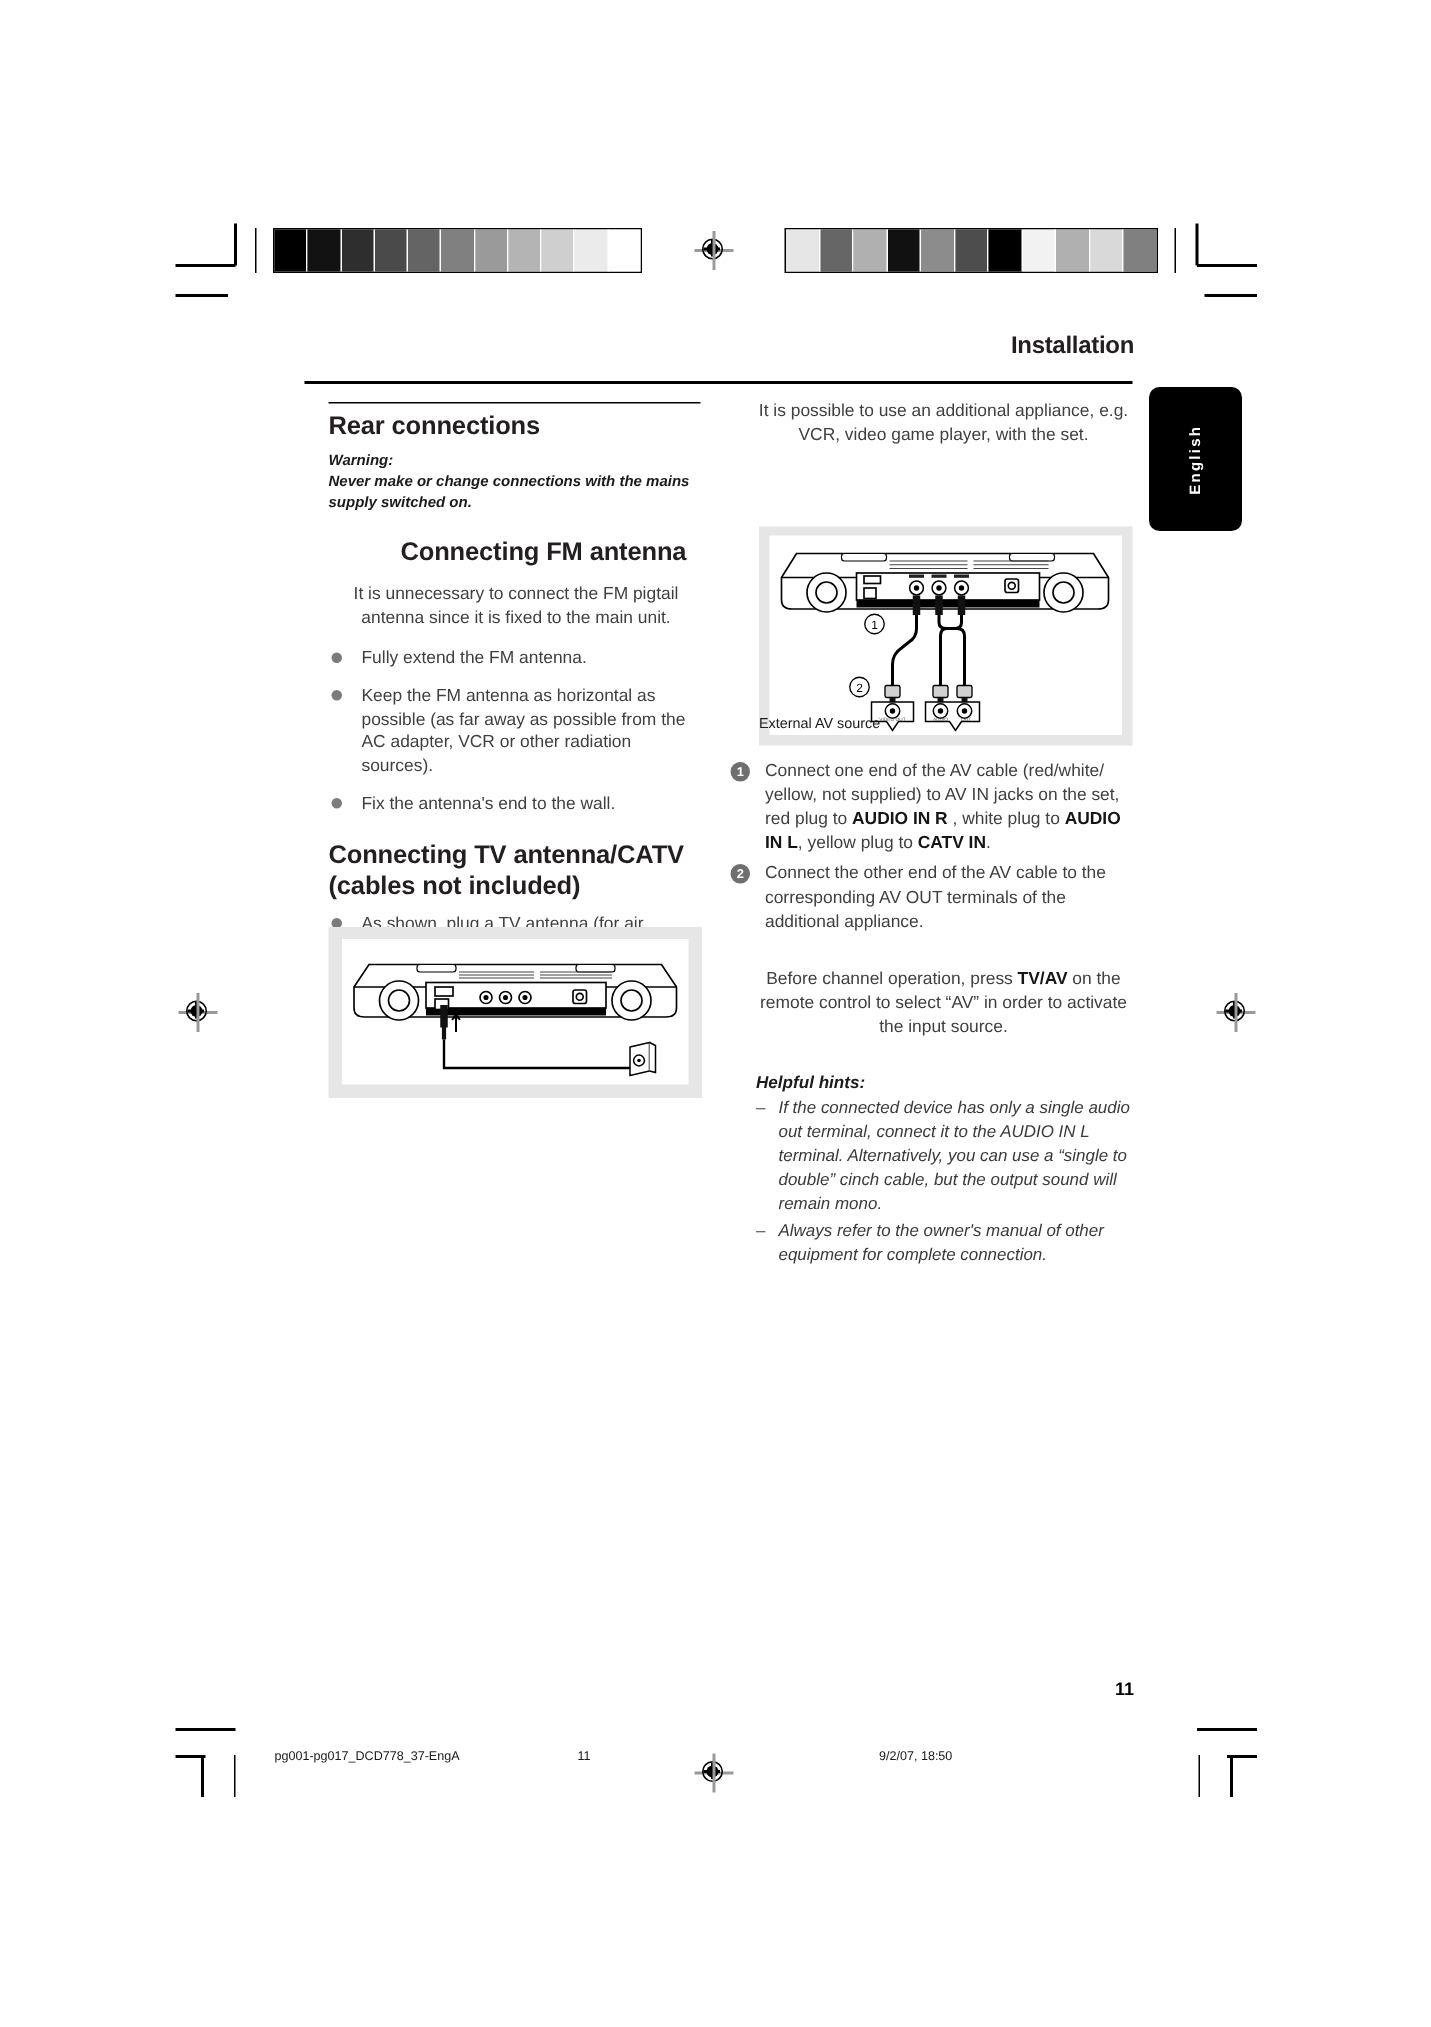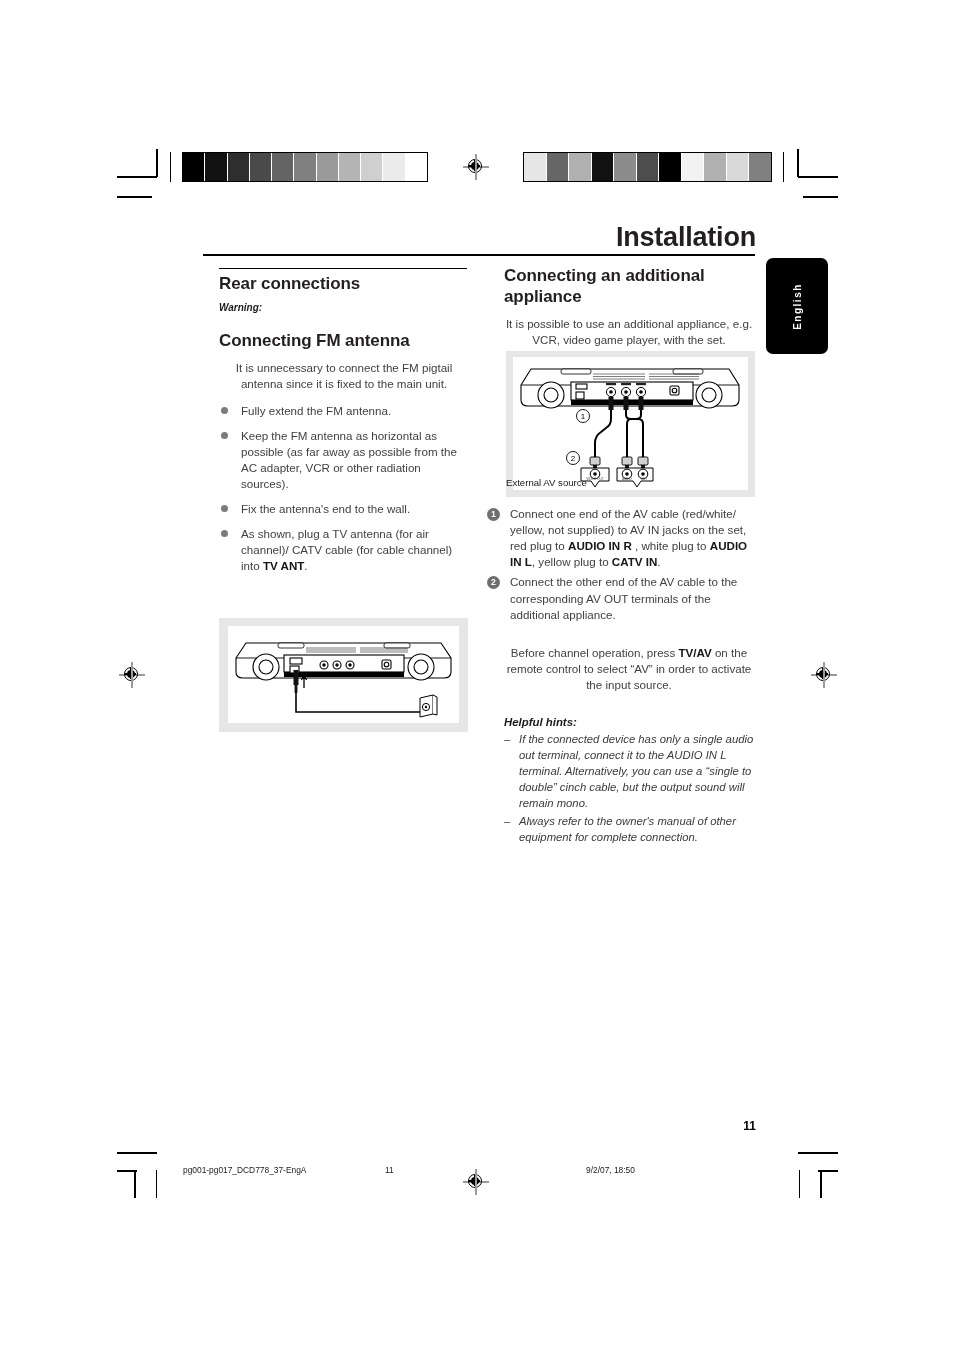--- a/index.html
+++ b/index.html
@@ -25,21 +25,21 @@
   .swatchbar{position:absolute;display:flex;border:1px solid #000;box-sizing:border-box;}
   .swatchbar i{display:block;height:100%;border-right:1px solid #fff;}
   .swatchbar i:last-child{border-right:0;}
 
   
   .col{position:absolute;}
   .rule{position:absolute;background:#000;height:1.4px;}
 
   h1.title{
     position:absolute;right:198px;top:222px;margin:0;
-    font-size:27px;font-weight:bold;letter-spacing:-.2px;
+    font-size:16px;font-weight:bold;letter-spacing:-.2px;
   }
   h2{
     margin:0 0 7px 0;font-size:17px;font-weight:bold;line-height:1.2;
     letter-spacing:-.1px;
   }
   h2.tight{line-height:1.22;}
   p{margin:0 0 11px 0;font-size:11.6px;line-height:1.38;color:#3a3a3a;}
   p.body{color:#3f3f3f;text-align:center;}
   .warn{font-style:italic;font-weight:bold;font-size:10px;line-height:1.36;
         color:#1b1b1b;margin:0 0 16px 0;}
@@ -162,31 +162,36 @@
 
   <div class="col" style="left:219px;top:268px;width:250px;">
 
     <div class="rule" style="left:0;top:0;width:248px;height:1.3px;"></div>
 
     <div style="padding-top:6px;">
       <h2>Rear connections</h2>
 
       <div class="warn">
         <div>Warning:</div>
+        <div>Never make or change connections with the mains supply switched on.</div>
       </div>
 
-      <h2 style="margin-bottom:9px;">Connecting FM antenna</h2>
+      <h2 style="margin-bottom:9px;margin-left:48px;">Connecting FM antenna</h2>
       <p class="body">It is unnecessary to connect the FM pigtail antenna since it is fixed to the main unit.</p>
 
       <ul class="bullets" id="fm-bullets">
           <li><span class="bul"></span><span>Fully extend the FM antenna.</span></li>
           <li><span class="bul"></span><span>Keep the FM antenna as horizontal as possible (as far away as possible from the AC adapter, VCR or other radiation sources).</span></li>
           <li><span class="bul"></span><span>Fix the antenna's end to the wall.</span></li>
         </ul>
 
+      <h2 class="tight" style="margin-top:16px;margin-bottom:6px;">
+        <span>Connecting TV antenna/CATV</span><br>
+        <span>(cables not included)</span>
+      </h2>
 
       <ul class="bullets">
         <li>
           <span class="bul"></span><span>As shown, plug a TV antenna (for air channel)/ CATV cable (for cable channel) into </span><b>TV ANT</b><span>.</span>
         </li>
       </ul>
     </div>
   </div>
 
   <div class="fig" style="left:219px;top:618px;width:249px;height:114px;">
@@ -239,24 +244,20 @@
           <path d="M205 69 L209 71 L209 89 L205 88"></path>
           <circle cx="198" cy="81" r="3.6"></circle>
           <circle cx="198" cy="81" r="1.2" fill="#000" stroke="none"></circle>
         </g>
       </svg>
     </div>
   </div>
 
   <div class="col" style="left:504px;top:266px;width:250px;">
 
-    <h2 class="tight" style="margin-bottom:9px;">
-      <span>Connecting an additional</span><br>
-      <span>appliance</span>
-    </h2>
 
     <p class="body" style="margin-bottom:12px;">It is possible to use an additional appliance, e.g. VCR, video game player, with the set.</p>
   </div>
 
   <div class="fig" style="left:506px;top:351px;width:249px;height:146px;">
     <div class="inner" style="left:7px;top:6px;right:7px;bottom:7px;">
       <svg width="100%" height="100%" viewBox="0 0 235 133">
         <g fill="none" stroke="#000" stroke-width="1.1">
           <path d="M8 28 L18 12 L216 12 L226 28 L226 43 Q226 49 219 49 L15 49 Q8 49 8 43 Z" fill="#fff"></path>
           <path d="M8 28 L226 28" stroke-width="0.9"></path>

